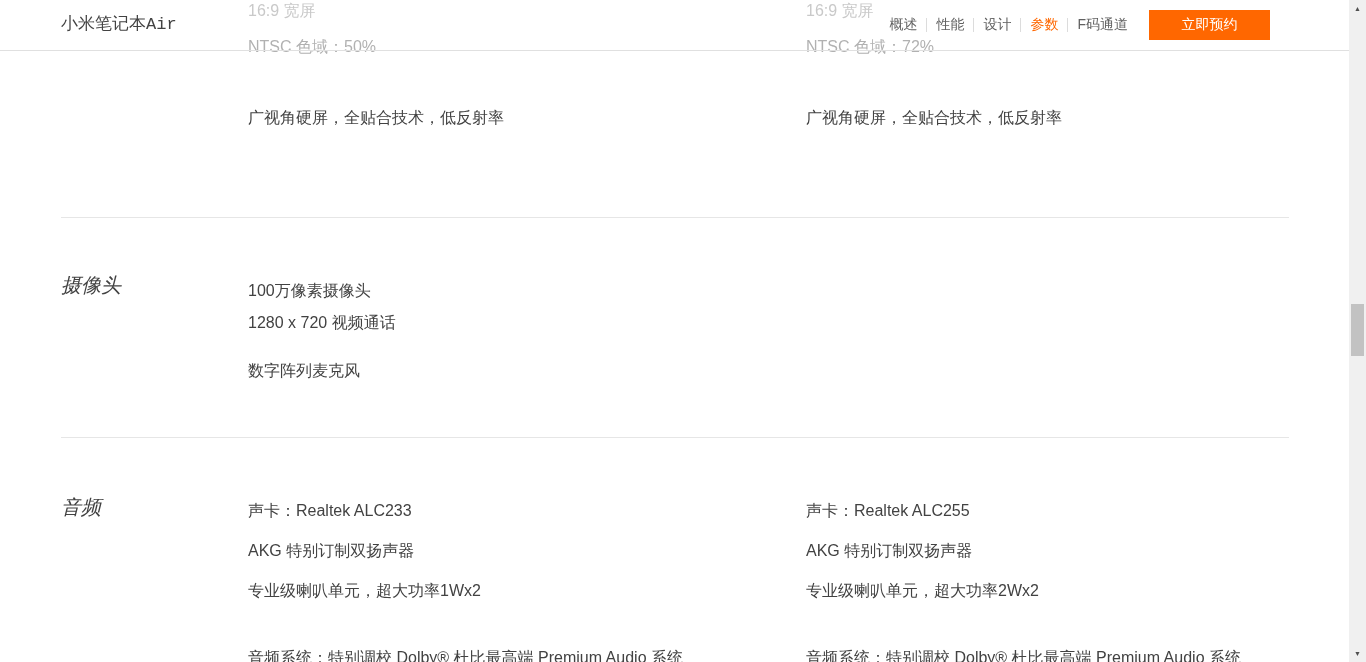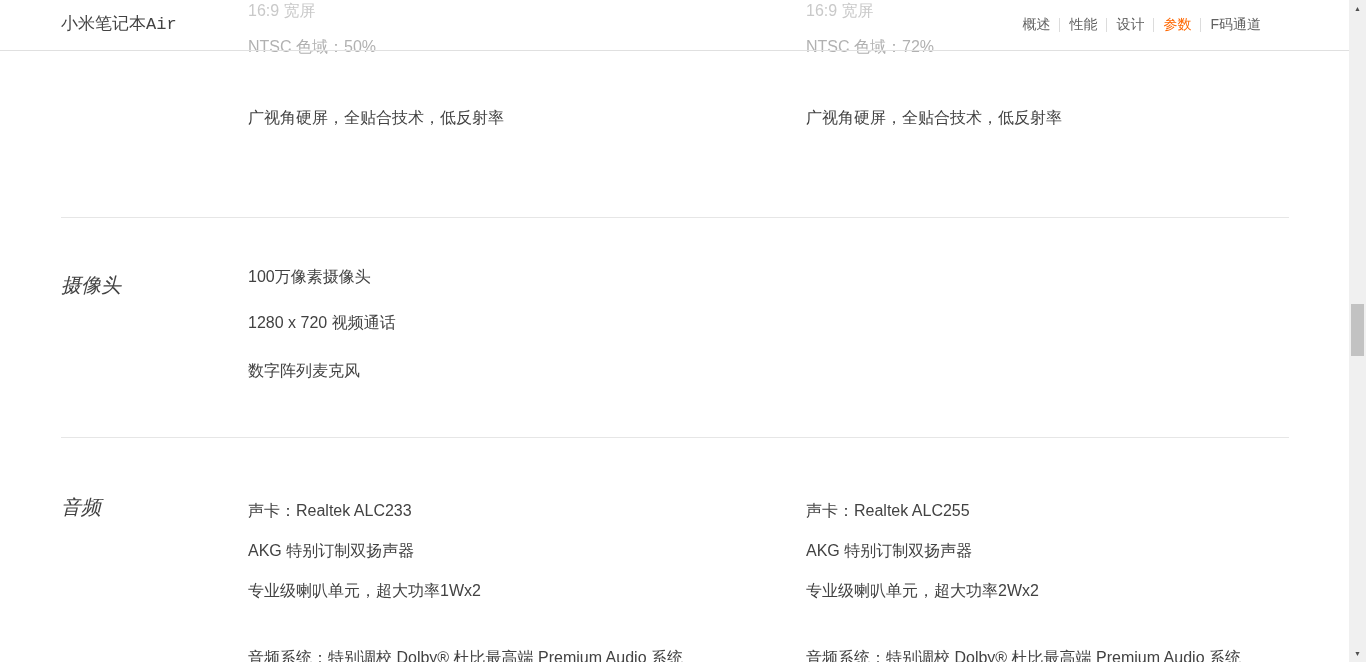--- a/index.html
+++ b/index.html
@@ -48,31 +48,32 @@
     <div class="nav">
       <span class="nav-item">概述</span>
       <span class="nav-sep"></span>
       <span class="nav-item">性能</span>
       <span class="nav-sep"></span>
       <span class="nav-item">设计</span>
       <span class="nav-sep"></span>
       <span class="nav-item active">参数</span>
       <span class="nav-sep"></span>
       <span class="nav-item">F码通道</span>
+      <button class="cta">立即预约</button>
     </div>
   </div>
   <div class="header-border"></div>
 
   <span class="txt col-l" style="top:108px">广视角硬屏，全贴合技术，低反射率</span>
   <span class="txt col-r" style="top:108px">广视角硬屏，全贴合技术，低反射率</span>
 
   <div class="divider" style="top:217px"></div>
 
   <div class="sec-heading" style="top:273px">摄像头</div>
-  <span class="txt col-l" style="top:267px">100万像素摄像头</span>
+  <span class="txt col-l" style="top:281px">100万像素摄像头</span>
   <span class="txt col-l" style="top:313px">1280 x 720 视频通话</span>
   <span class="txt col-l" style="top:361px">数字阵列麦克风</span>
 
   <div class="divider" style="top:437px"></div>
 
   <div class="sec-heading" style="top:495px">音频</div>
   <span class="txt col-l" style="top:501px">声卡：Realtek ALC233</span>
   <span class="txt col-r" style="top:501px">声卡：Realtek ALC255</span>
   <span class="txt col-l" style="top:541px">AKG 特别订制双扬声器</span>
   <span class="txt col-r" style="top:541px">AKG 特别订制双扬声器</span>

